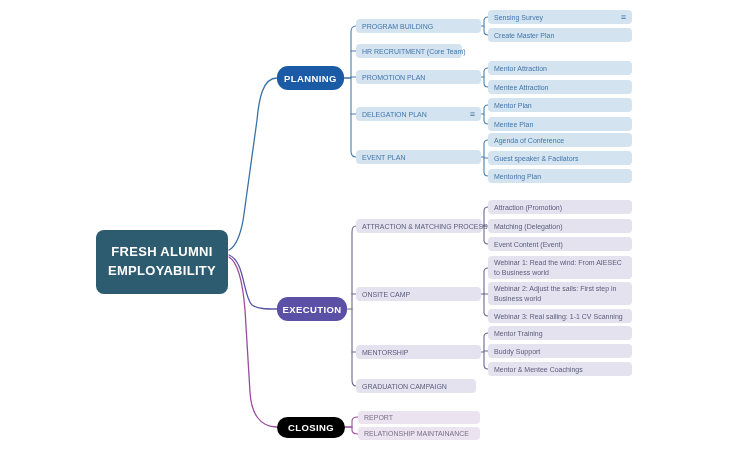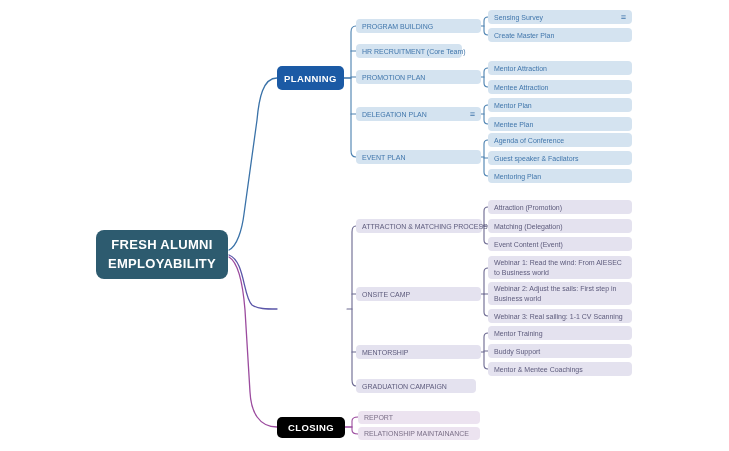--- a/index.html
+++ b/index.html
@@ -1,21 +1,21 @@
 <!DOCTYPE html>
 <html><head>
 <meta charset="utf-8">
 <style>
   html,body{margin:0;padding:0;background:#ffffff;font-family:"Liberation Sans",sans-serif;}
   .canvas{position:relative;width:729px;height:451px;background:#ffffff;overflow:hidden;}
   svg.connectors{position:absolute;left:0;top:0;width:729px;height:451px;}
   .node{position:absolute;box-sizing:border-box;display:flex;align-items:center;cursor:default;}
   .root{background:#2d5b6f;color:#ffffff;border-radius:8px;font-weight:bold;font-size:13px;
         line-height:1.45;justify-content:center;text-align:center;letter-spacing:.3px;}
-  .main{color:#ffffff;font-weight:bold;font-size:9.5px;justify-content:center;border-radius:5px;letter-spacing:.4px;}
+  .main{color:#ffffff;font-weight:bold;font-size:9.5px;justify-content:center;border-radius:11px;letter-spacing:.4px;}
   .main.planning{background:#1b5aa5;}
   .main.execution{background:#5a50a5;}
   .main.closing{background:#000000;}
   .box{border-radius:4px;font-size:7px;padding:0 6px;white-space:nowrap;}
   .box.p{background:#d4e3f0;color:#4076ab;}
   .box.e{background:#e4e2ef;color:#5d5b7c;}
   .box.c{background:#ece3f0;color:#7b6f87;}
   .box.wrap{white-space:normal;line-height:9.5px;padding:2px 6px;}
   .note{margin-left:auto;font-size:9px;line-height:1;padding-left:4px;}
 </style>
@@ -67,26 +67,29 @@
 
     <g stroke="#9b4b9e" stroke-width="1.3">
       <path d="M229,257 C239,263 243,285 245,310 L250,392 C251,412 259,427 277,427"></path>
       <path d="M345,427 L352,427"></path>
     </g>
     <g stroke="#9b4b9e" stroke-width="1.1">
       <path d="M358,417 Q352,417 352,421 L352,430 Q352,434 358,434"></path>
     </g>
   </svg>
 
-  <div class="node root" style="left:96px;top:230px;width:132px;height:49px;">
+  <div class="node root" style="left:96px;top:230px;width:132px;height:64px;">
     <span>FRESH ALUMNI EMPLOYABILITY</span>
   </div>
 
   <div class="node main planning" style="left:277px;top:66px;width:67px;height:24px;">
     <span>PLANNING</span>
+  </div>
+  <div class="node main execution" style="left:277px;top:297px;width:70px;height:24px;">
+    <span>EXECUTION</span>
   </div>
   <div class="node main closing" style="left:277px;top:417px;width:68px;height:21px;">
     <span>CLOSING</span>
   </div>
 
   <div class="node box p" style="left:356px;top:19px;width:125px;height:14px;">
     <span>PROGRAM BUILDING</span>
   </div>
   <div class="node box p" style="left:356px;top:44px;width:106px;height:14px;">
     <span>HR RECRUITMENT (Core Team)</span>

